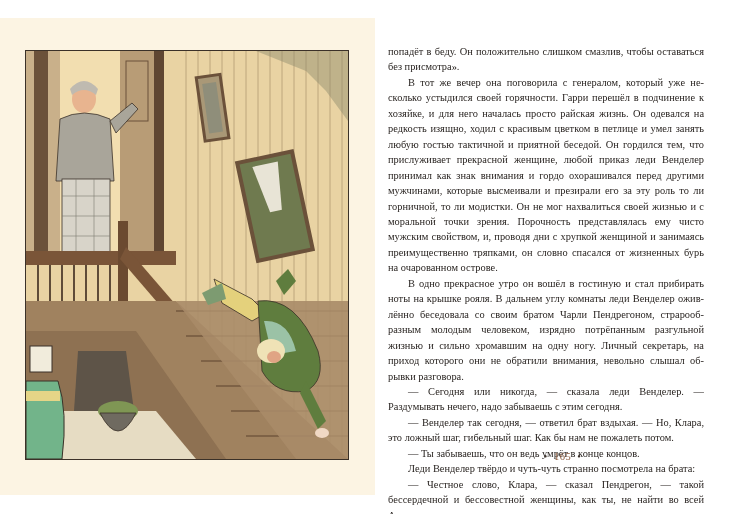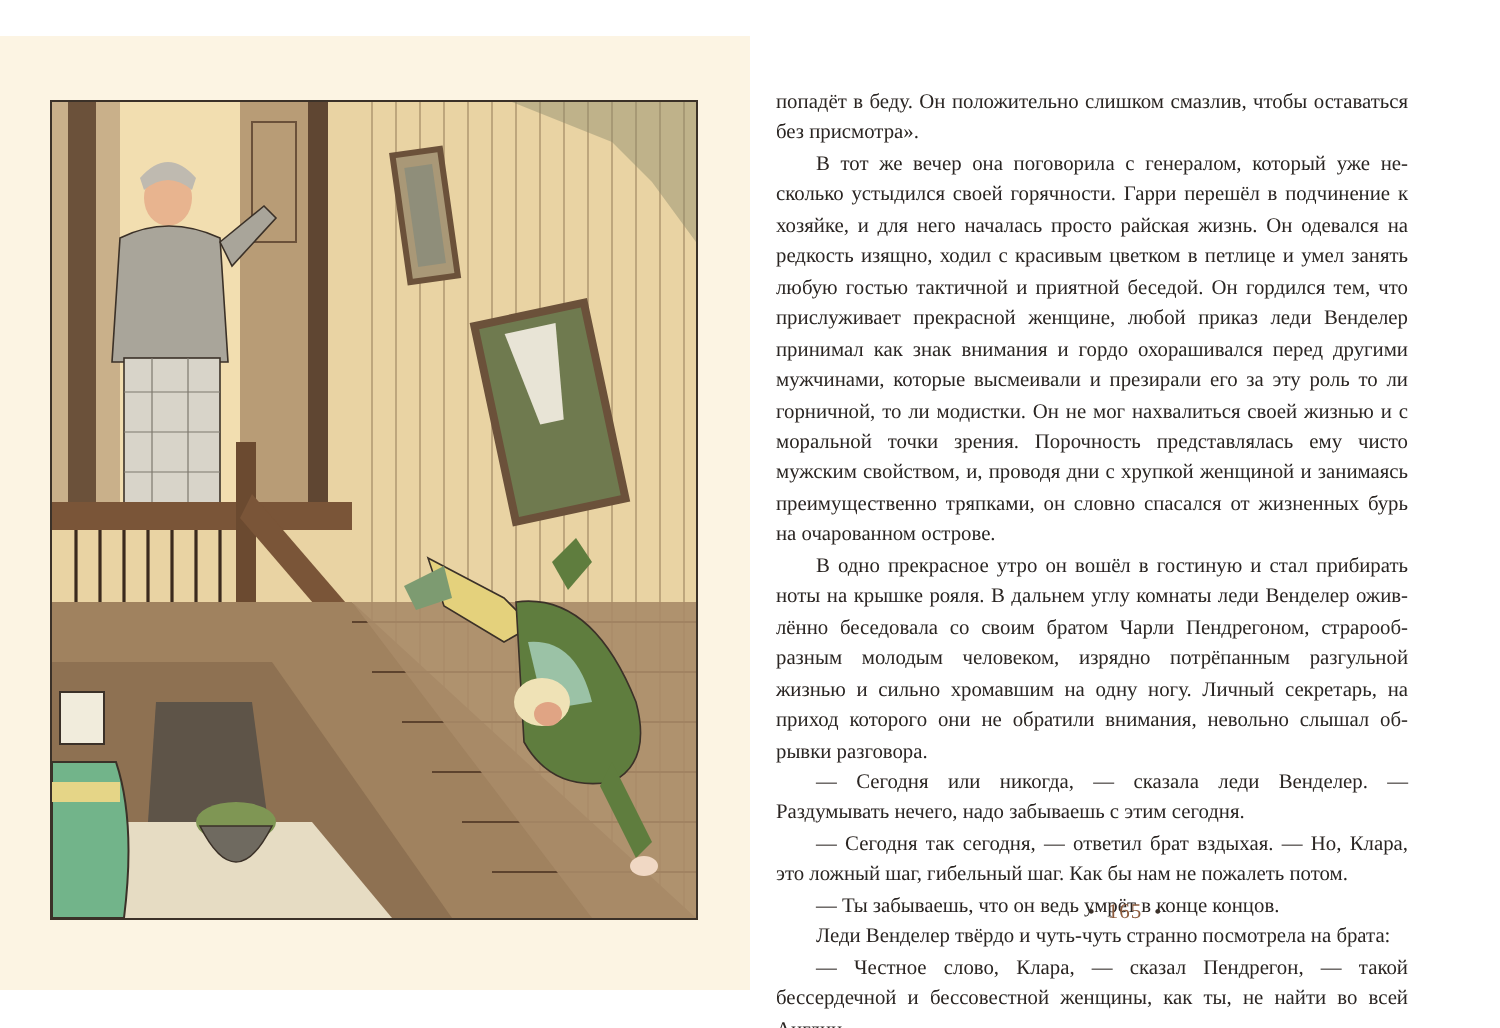--- a/index.html
+++ b/index.html
@@ -147,21 +147,21 @@
       </svg>
     </div>
   </div>
 
   <div class="right-page">
     <div class="text-col">
       <p class="continuation">попадёт в беду. Он положительно слишком смазлив, чтобы оставать­ся без присмотра».</p>
       <p class="indent">В тот же вечер она поговорила с генералом, который уже не­сколько устыдился своей горячности. Гарри перешёл в подчинение к хозяйке, и для него началась просто райская жизнь. Он одевался на редкость изящно, ходил с красивым цветком в петлице и умел за­нять любую гостью тактичной и приятной беседой. Он гордился тем, что прислуживает прекрасной женщине, любой приказ леди Венделер принимал как знак внимания и гордо охорашивался перед другими мужчинами, которые высмеивали и презирали его за эту роль то ли горничной, то ли модистки. Он не мог нахвалиться своей жизнью и с моральной точки зрения. Порочность представлялась ему чисто мужским свойством, и, проводя дни с хрупкой женщиной и занимаясь преимущественно тряпками, он словно спасался от жизненных бурь на очарованном острове.</p>
       <p class="indent">В одно прекрасное утро он вошёл в гостиную и стал прибирать ноты на крышке рояля. В дальнем углу комнаты леди Венделер ожив­лённо беседовала со своим братом Чарли Пендрегоном, стрaрооб­разным молодым человеком, изрядно потрёпанным разгульной жизнью и сильно хромавшим на одну ногу. Личный секретарь, на приход которого они не обратили внимания, невольно слышал об­рывки разговора.</p>
       <p class="dialog">— Сегодня или никогда, — сказала леди Венделер. — Раздумывать нечего, надо забываешь с этим сегодня.</p>
-      <p class="dialog">— Сегодня так сегодня, — ответил брат вздыхая. — Но, Клара, это ложный шаг, гибельный шаг. Как бы нам не пожалеть потом.</p>
+      <p class="dialog">— Венделер так сегодня, — ответил брат вздыхая. — Но, Клара, это ложный шаг, гибельный шаг. Как бы нам не пожалеть потом.</p>
       <p class="dialog">— Ты забываешь, что он ведь умрёт в конце концов.</p>
       <p class="dialog">Леди Венделер твёрдо и чуть-чуть странно посмотрела на брата:</p>
       <p class="dialog">— Честное слово, Клара, — сказал Пендрегон, — такой бессердеч­ной и бессовестной женщины, как ты, не найти во всей Англии.</p>
 
     </div>
     <div class="page-number">
       <span class="dot">•</span><span>165</span><span class="dot">•</span>
     </div>
   </div>
 

